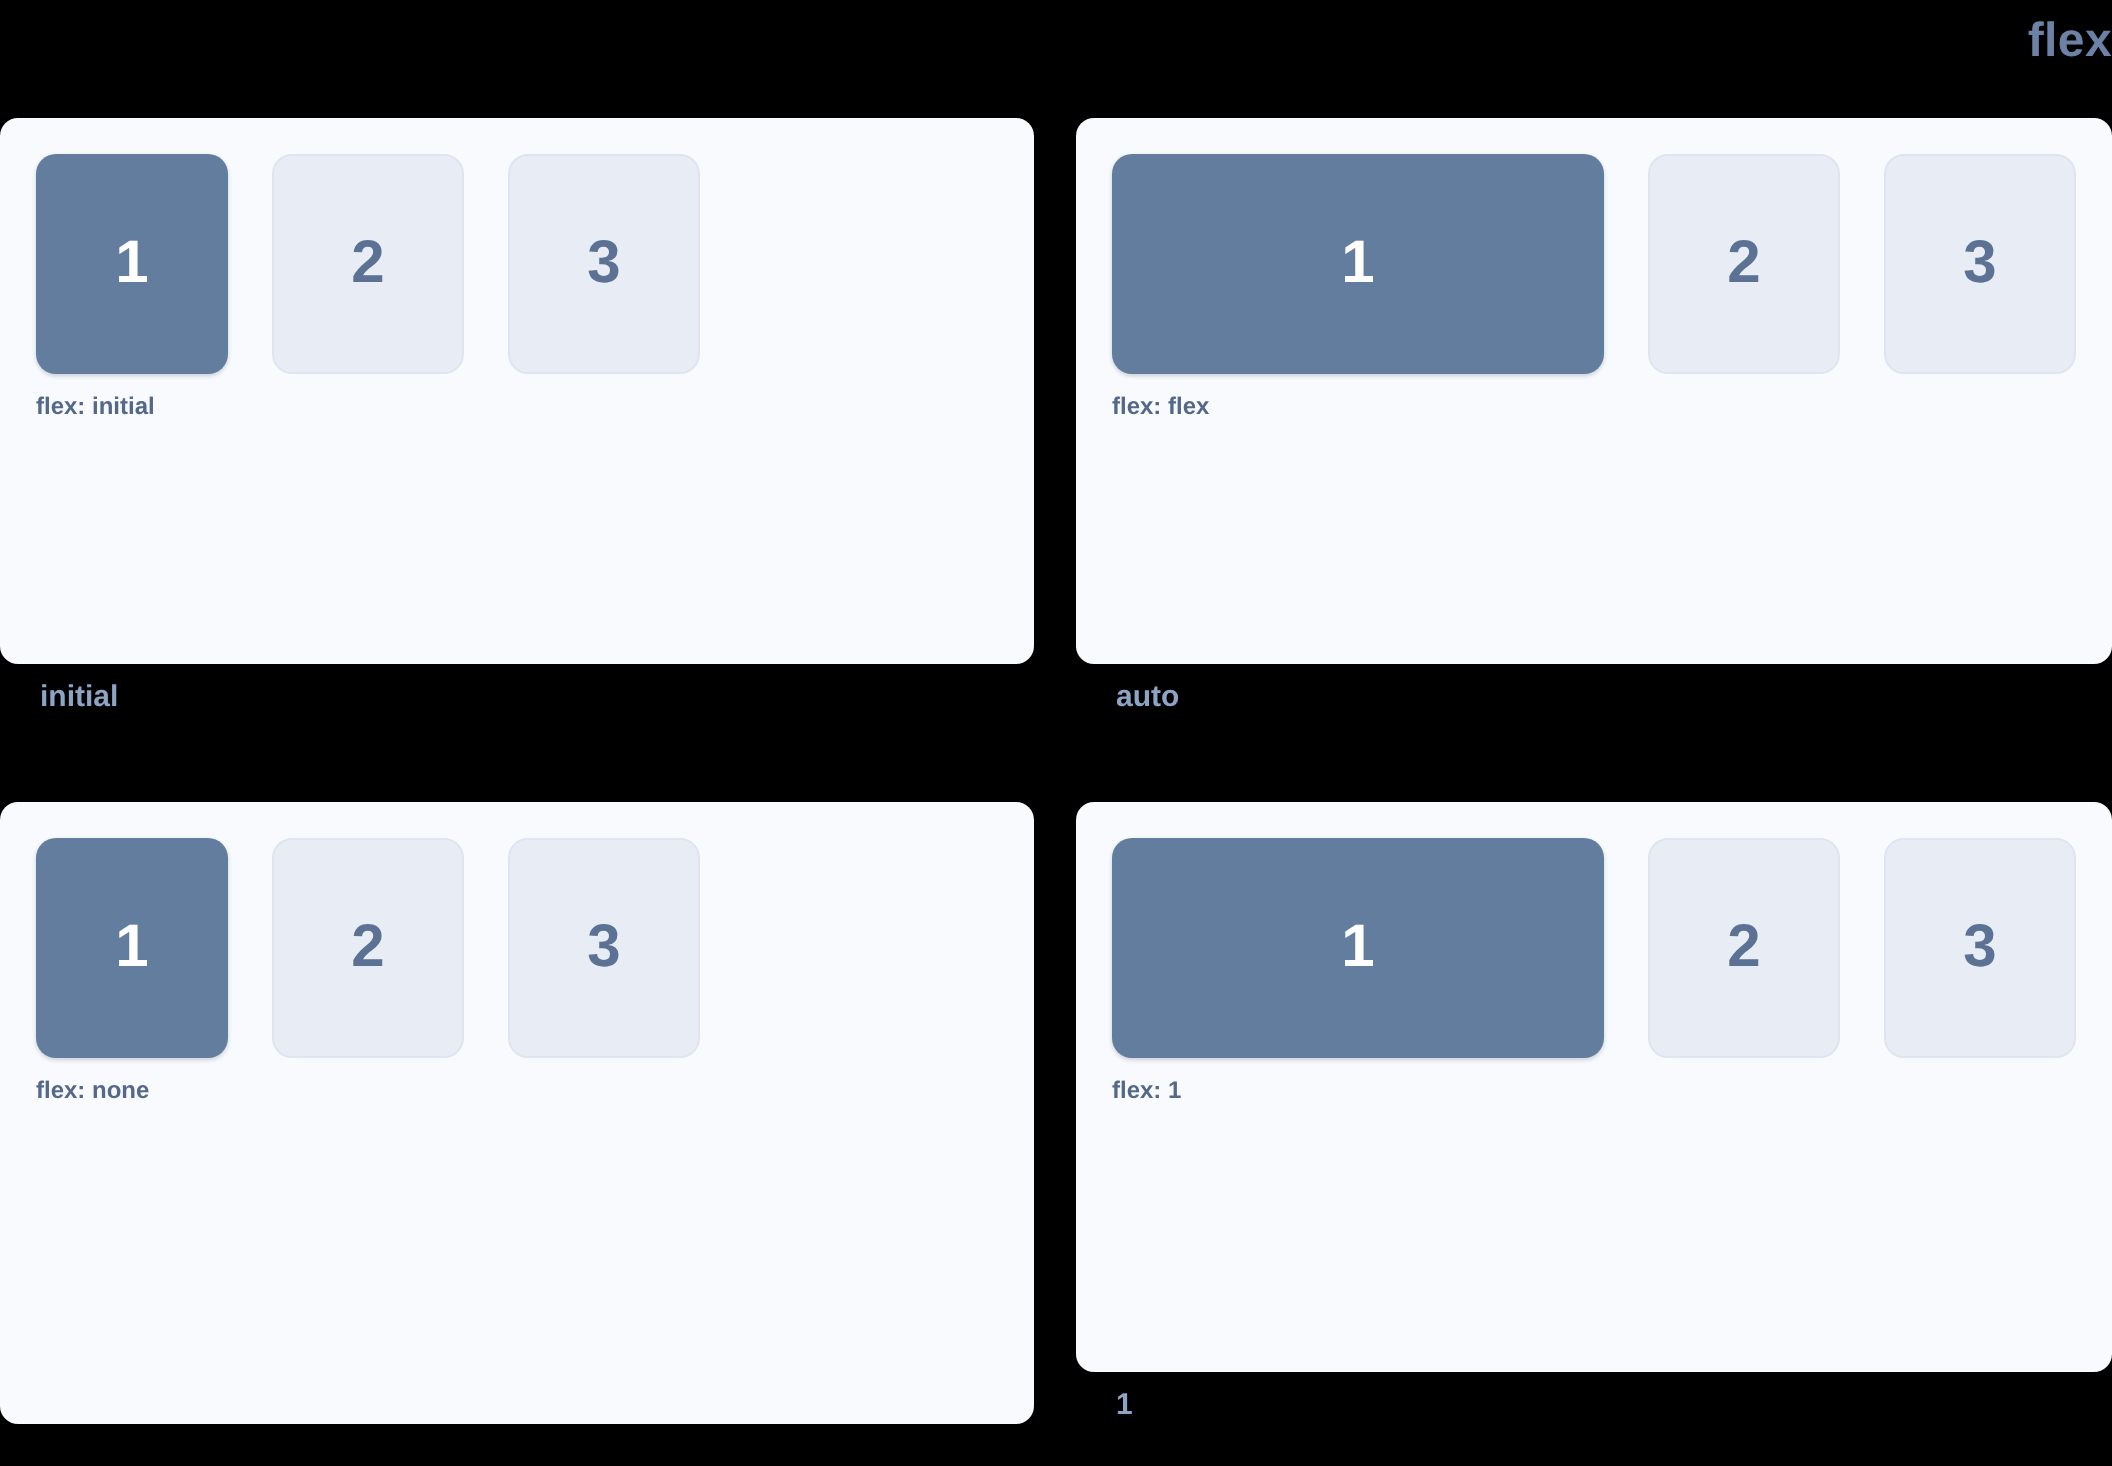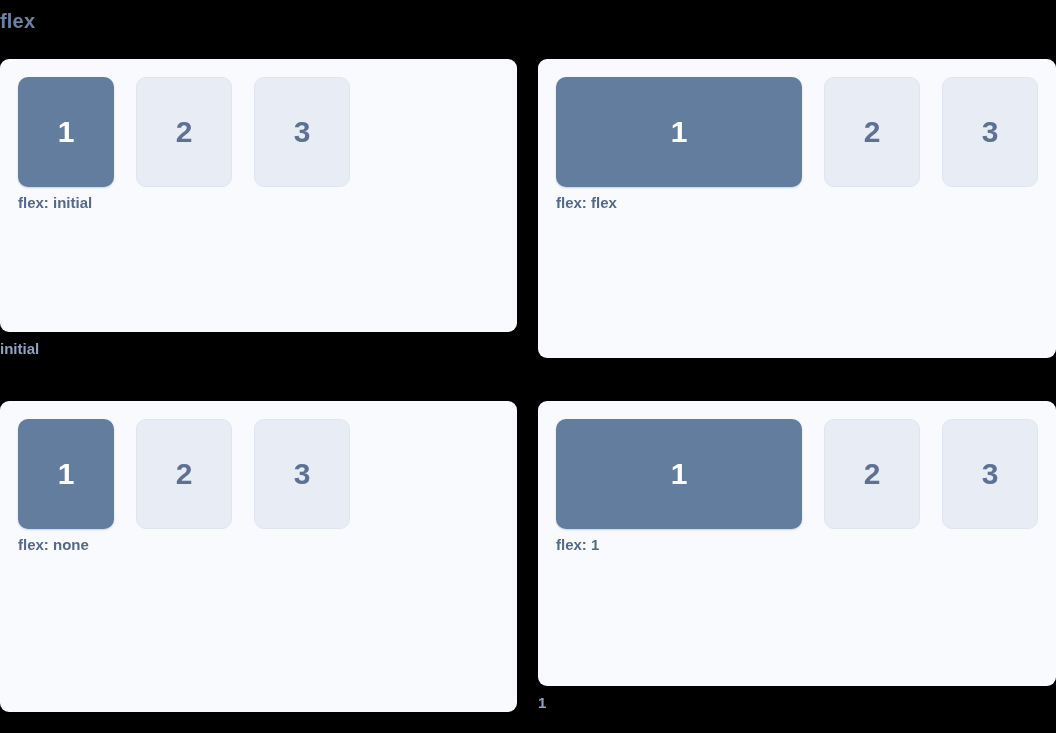--- a/index.html
+++ b/index.html
@@ -18,22 +18,22 @@
     height: 733px;
     background: #000000;
   }
 
   
   .page-title {
     position: absolute;
     top: 4px;
     left: 0;
     width: 1056px;
-    text-align: left;
-    font-size: 20px;
+    text-align: right;
+    font-size: 24px;
     font-weight: bold;
     color: #6b82a6;
     letter-spacing: 0.2px;
     line-height: 34px;
   }
 
   
   .grid {
     position: absolute;
     top: 59px;
@@ -104,32 +104,33 @@
   .mode-none    .box { flex: none;    width: 96px; }
 
   .mode-auto .box         { flex: none; width: 96px; }
   .mode-auto .box.primary { flex: auto; width: 96px; }
 
   .mode-1 .box         { flex: none; width: 96px; }
   .mode-1 .box.primary { flex: 1;    width: 96px; }
 
   .caption {
     margin-top: 8px;
-    font-size: 15px;
+    font-size: 12px;
     font-weight: bold;
     color: #54688a;
     line-height: 16px;
   }
 
   .cell-label {
     margin-top: 7px;
     font-size: 15px;
     font-weight: bold;
     color: #8da4c4;
     line-height: 19px;
+    padding-left: 20px;
   }
 </style>
 </head>
 <body>
 
 <div class="page">
 
   <div class="page-title">flex</div>
 
   <div class="grid">
@@ -152,20 +153,21 @@
       <div class="card">
         <div class="card-inner">
           <div class="flex-row mode-auto">
             <div class="box primary">1</div>
             <div class="box muted">2</div>
             <div class="box muted">3</div>
           </div>
           <div class="caption">flex: flex</div>
         </div>
       </div>
+      <div class="cell-label">auto</div>
     </div>
 
     <div class="cell">
       <div class="card">
         <div class="card-inner">
           <div class="flex-row mode-none">
             <div class="box primary">1</div>
             <div class="box muted">2</div>
             <div class="box muted">3</div>
           </div>

